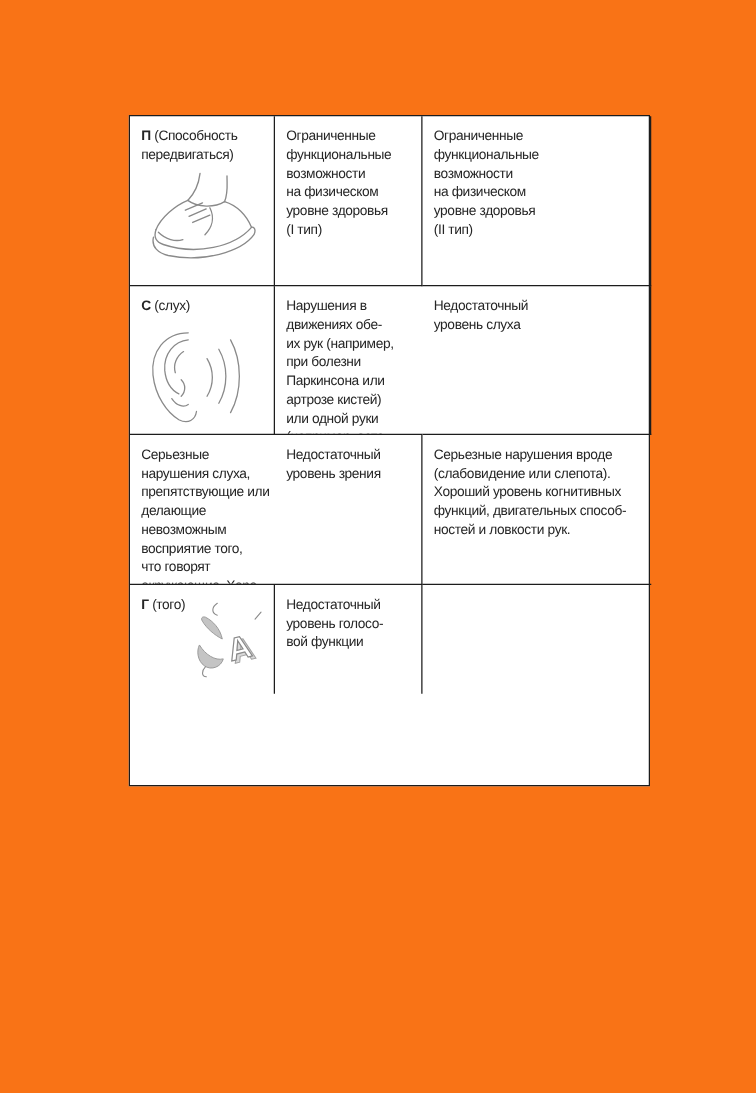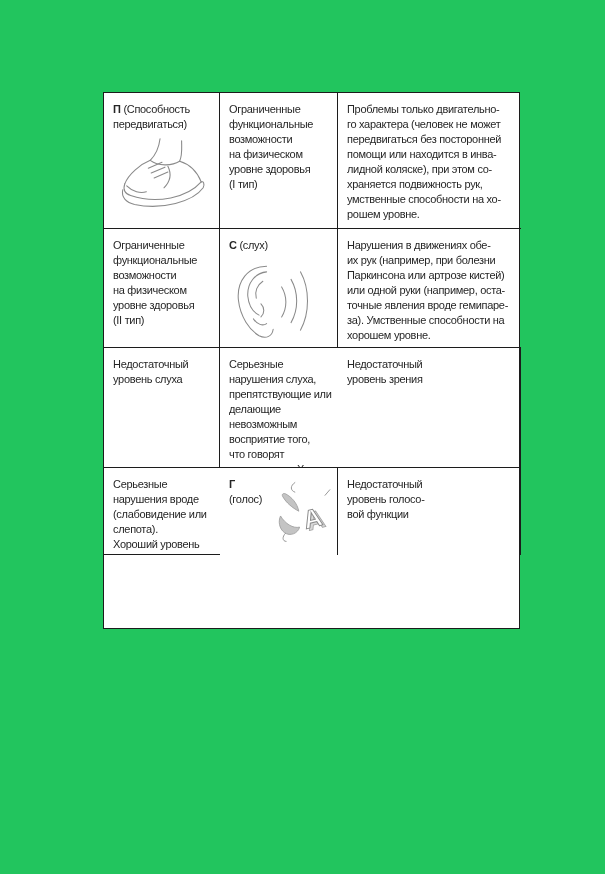--- a/index.html
+++ b/index.html
@@ -1,19 +1,19 @@
 <!DOCTYPE html>
 <html><head>
 <meta charset="utf-8">
 <style>
   html,body { margin:0; padding:0; background:#ffffff; }
   .page {
     position: relative;
     width: 605px; height: 874px;
-    background: #22c55e;
+    background: #f97316;
     font-family: "Liberation Sans", sans-serif;
     color: #262626;
     overflow: hidden;
   }
   .grid-table {
     position: absolute;
     left: 103px; top: 92px;
     width: 417px;
     display: grid;
     grid-template-columns: 116px 118px 183px;
@@ -72,30 +72,20 @@
       </div>
     </div>
     <div class="cell">
       <div class="pre">Ограниченные
 функциональные
 возможности
 на физическом
 уровне здоровья
 (I тип)</div>
     </div>
-    <div class="cell last-col">
-      <div class="pre">Проблемы только двигательно-
-го характера (человек не может
-передвигаться без посторонней
-помощи или находится в инва-
-лидной коляске), при этом со-
-храняется подвижность рук,
-умственные способности на хо-
-рошем уровне.</div>
-    </div>
 
     <div class="cell">
       <div class="pre">Ограниченные
 функциональные
 возможности
 на физическом
 уровне здоровья
 (II тип)</div>
     </div>
     <div class="cell">
@@ -145,21 +135,21 @@
     </div>
     <div class="cell last-col">
       <div class="pre">Серьезные нарушения вроде
 (слабовидение или слепота).
 Хороший уровень когнитивных
 функций, двигательных способ-
 ностей и ловкости рук.</div>
     </div>
 
     <div class="cell last-row cell-flex">
-      <div><span class="code-letter">Г</span> <span class="pre">(голос)</span></div>
+      <div><span class="code-letter">Г</span> <span class="pre">(того)</span></div>
       <div class="icon-wrap">
         <svg width="62" height="62" viewBox="0 0 78 78">
           <path d="M30,2 C24,6 24,12 30,14" class="sketch"></path>
           <path d="M18,16 C26,20 33,28 35,38 C27,34 19,27 15,20 C13,17 15,15 18,16 Z" fill="#c4c4c4" stroke="#9a9a9a" stroke-width="1"></path>
           <path d="M12,44 C18,54 28,60 36,58 C34,66 24,70 17,65 C10,60 9,50 12,44 Z" fill="#c4c4c4" stroke="#9a9a9a" stroke-width="1"></path>
           <path d="M18,66 C14,70 14,76 19,76" class="sketch"></path>
           <g transform="rotate(-14 52 48)" font-family="Liberation Sans, sans-serif" font-weight="bold" font-size="32">
             <text x="44" y="61" fill="#d9d9d9" stroke="#a3a3a3" stroke-width="1">А</text>
             <text x="41" y="58" fill="#ffffff" stroke="#8a8a8a" stroke-width="1.2">А</text>
           </g>

